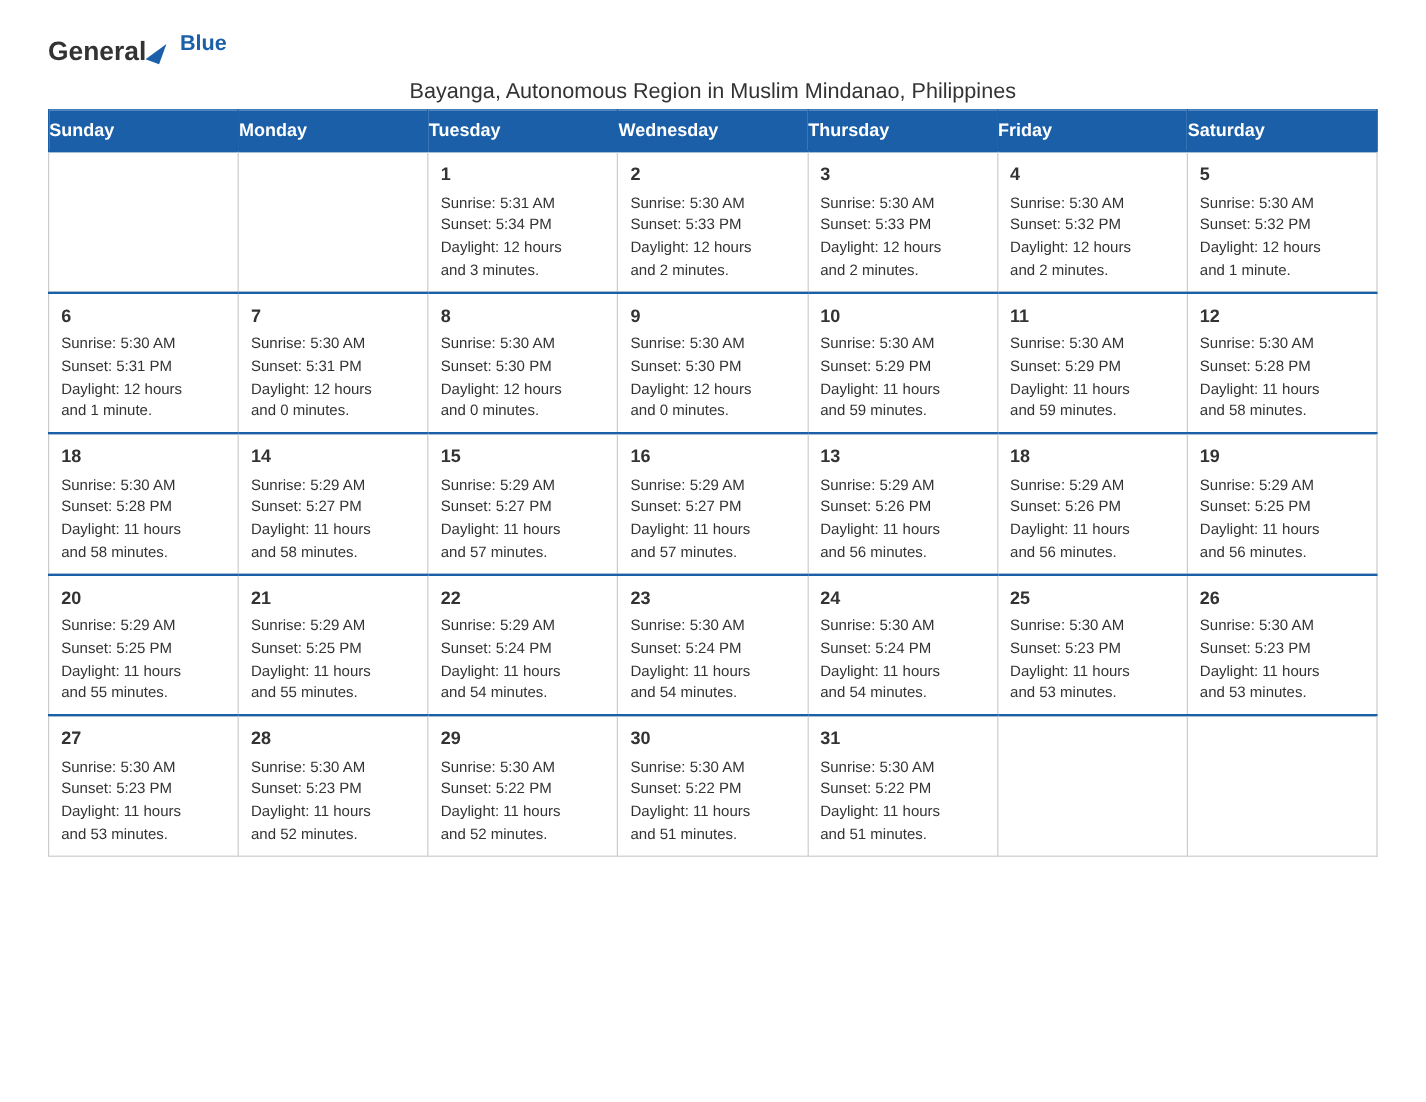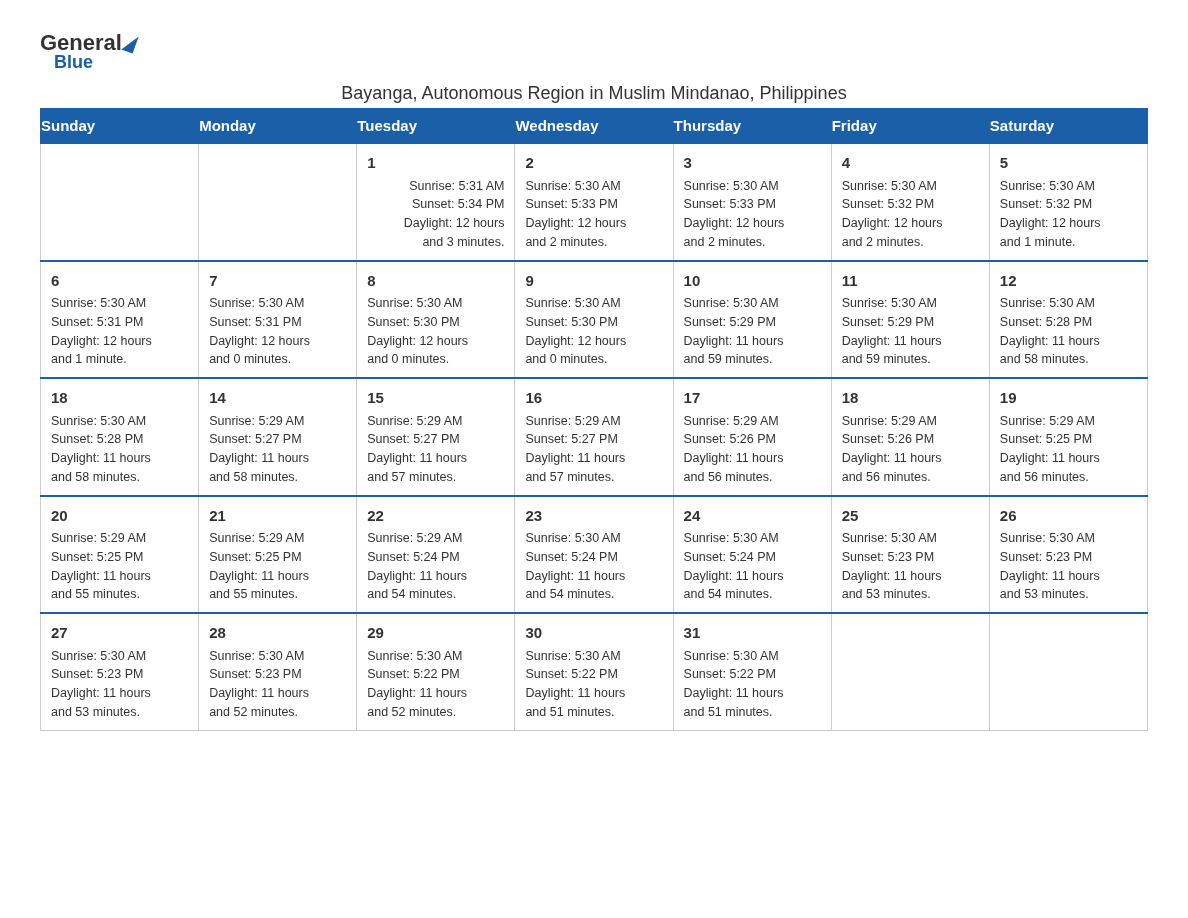--- a/index.html
+++ b/index.html
@@ -10,21 +10,20 @@
       color: #333;
     }
     .header-top {
       display: flex;
       justify-content: space-between;
       align-items: flex-start;
       margin-bottom: 10px;
     }
     .logo {
       display: flex;
-      flex-direction: column;
       align-items: flex-start;
     }
     .logo-text {
       display: flex;
       align-items: center;
       font-size: 22px;
       font-weight: bold;
       color: #333;
     }
     .logo-general { color: #333; }
@@ -122,21 +121,21 @@
         <th>Friday</th>
         <th>Saturday</th>
       </tr>
   </thead>
   <tbody id="calendar-body">
   <tr>
         <td class="empty-cell"></td>
         <td class="empty-cell"></td>
         <td>
           <span class="day-number">1</span>
-          <div class="day-info" style="white-space: pre-line; text-align: right;">Sunrise: 5:31 AM
+          <div class="day-info" style="white-space: pre-line;">Sunrise: 5:31 AM
 Sunset: 5:34 PM
 Daylight: 12 hours
 and 3 minutes.</div>
         </td>
         <td>
           <span class="day-number">2</span>
           <div class="day-info" style="white-space: pre-line;">Sunrise: 5:30 AM
 Sunset: 5:33 PM
 Daylight: 12 hours
 and 2 minutes.</div>
@@ -237,21 +236,21 @@
 and 57 minutes.</div>
         </td>
         <td>
           <span class="day-number">16</span>
           <div class="day-info" style="white-space: pre-line;">Sunrise: 5:29 AM
 Sunset: 5:27 PM
 Daylight: 11 hours
 and 57 minutes.</div>
         </td>
         <td>
-          <span class="day-number">17</span>
+          <span class="day-number">13</span>
           <div class="day-info" style="white-space: pre-line;">Sunrise: 5:29 AM
 Sunset: 5:26 PM
 Daylight: 11 hours
 and 56 minutes.</div>
         </td>
         <td>
           <span class="day-number">18</span>
           <div class="day-info" style="white-space: pre-line;">Sunrise: 5:29 AM
 Sunset: 5:26 PM
 Daylight: 11 hours

